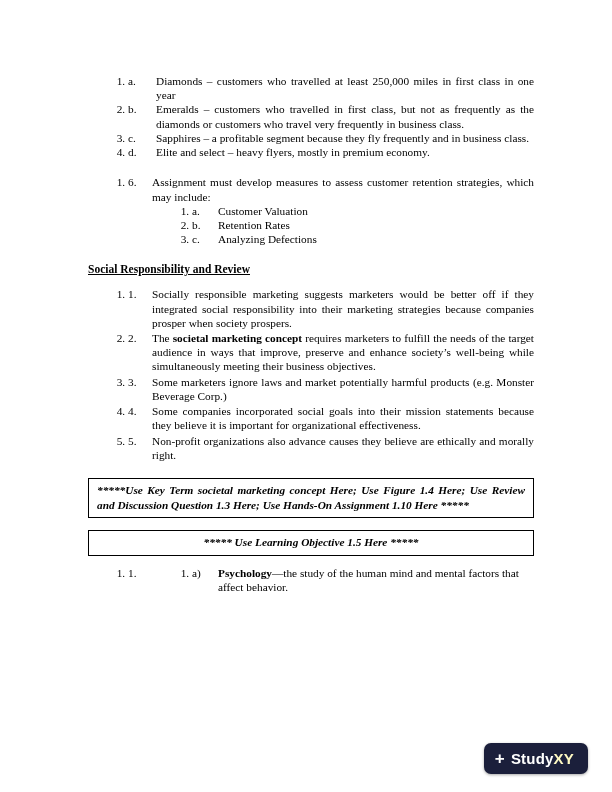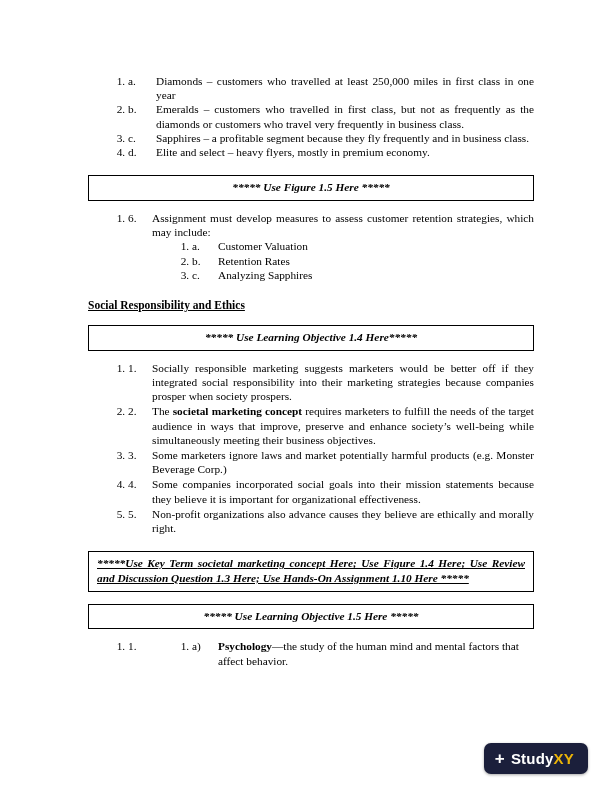--- a/index.html
+++ b/index.html
@@ -72,21 +72,20 @@
     margin: 12px 0 10px 0;
     padding: 4px 8px 5px 8px;
     font-style: italic;
     font-weight: bold;
     font-size: 11.3px;
     line-height: 1.3;
     text-align: center;
   }
   .callout.left {
     text-align: justify;
-    text-decoration: underline;
   }
 
   
   h2.section-heading {
     font-size: 11.5px;
     font-weight: bold;
     text-decoration: underline;
     margin: 16px 0 2px 0;
     padding: 0;
     line-height: 1.3;
@@ -112,21 +111,21 @@
     gap: 6px;
     box-shadow: 0 1px 3px rgba(0,0,0,.35);
   }
   .logo .plus {
     font-size: 17px;
     font-weight: bold;
     line-height: 1;
     color: #ffffff;
   }
   .logo .xy {
-    color: #eab308;
+    color: #fef9c3;
   }
 </style>
 </head>
 <body>
 
 <div class="page">
 
   <ol class="sublist">
     <li>
       <span class="marker">a.</span>
@@ -139,46 +138,44 @@
     <li>
       <span class="marker">c.</span>
       <span class="body-text">Sapphires – a profitable segment because they fly frequently and in business class.</span>
     </li>
     <li>
       <span class="marker">d.</span>
       <span class="body-text">Elite and select – heavy flyers, mostly in premium economy.</span>
     </li>
   </ol>
 
-  <div class="callout">***** Use Figure 1.5 Here *****</div>
 
   <ol class="toplist">
     <li>
       <span class="marker">6.</span>
       <span class="body-text">Assignment must develop measures to assess customer retention strategies, which may include:</span>
       <ol class="sublist">
         <li>
           <span class="marker">a.</span>
           <span class="body-text">Customer Valuation</span>
         </li>
         <li>
           <span class="marker">b.</span>
           <span class="body-text">Retention Rates</span>
         </li>
         <li>
           <span class="marker">c.</span>
-          <span class="body-text">Analyzing Sapphires</span>
+          <span class="body-text">Analyzing Defections</span>
         </li>
       </ol>
     </li>
   </ol>
 
-  <h2 class="section-heading">Social Responsibility and Ethics</h2>
-
-  <div class="callout">***** Use Learning Objective 1.4 Here*****</div>
+  <h2 class="section-heading">Social Responsibility and Review</h2>
+
 
   <ol class="toplist">
     <li>
       <span class="marker">1.</span>
       <span class="body-text"><span>Socially responsible marketing suggests marketers would be better off if they integrated social responsibility into their marketing strategies because companies prosper when society prospers.</span></span>
     </li>
     <li>
       <span class="marker">2.</span>
       <span class="body-text"><span>The </span><b>societal marketing concept</b><span> requires marketers to fulfill the needs of the target audience in ways that improve, preserve and enhance society’s well-being while simultaneously meeting their business objectives.</span></span>
     </li>

